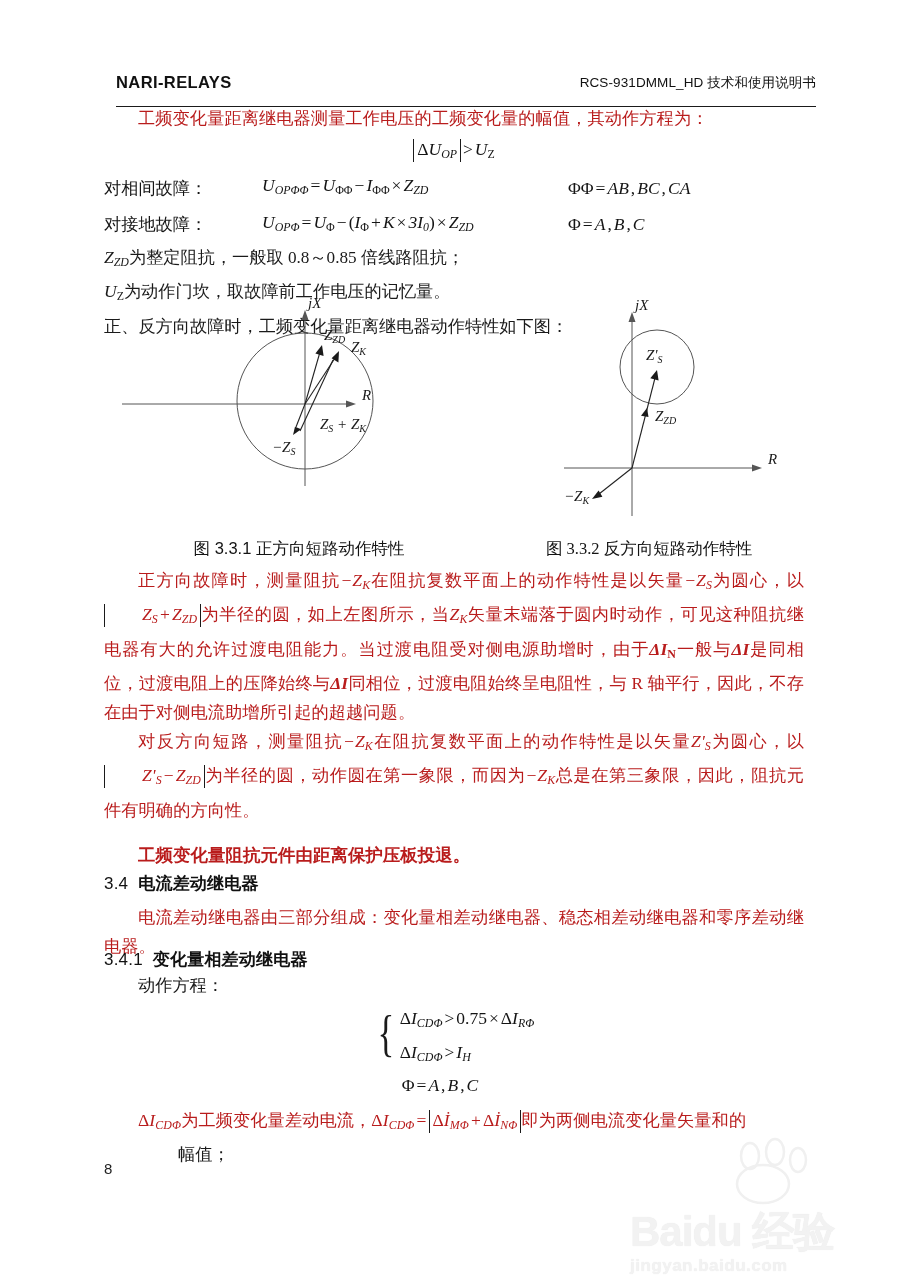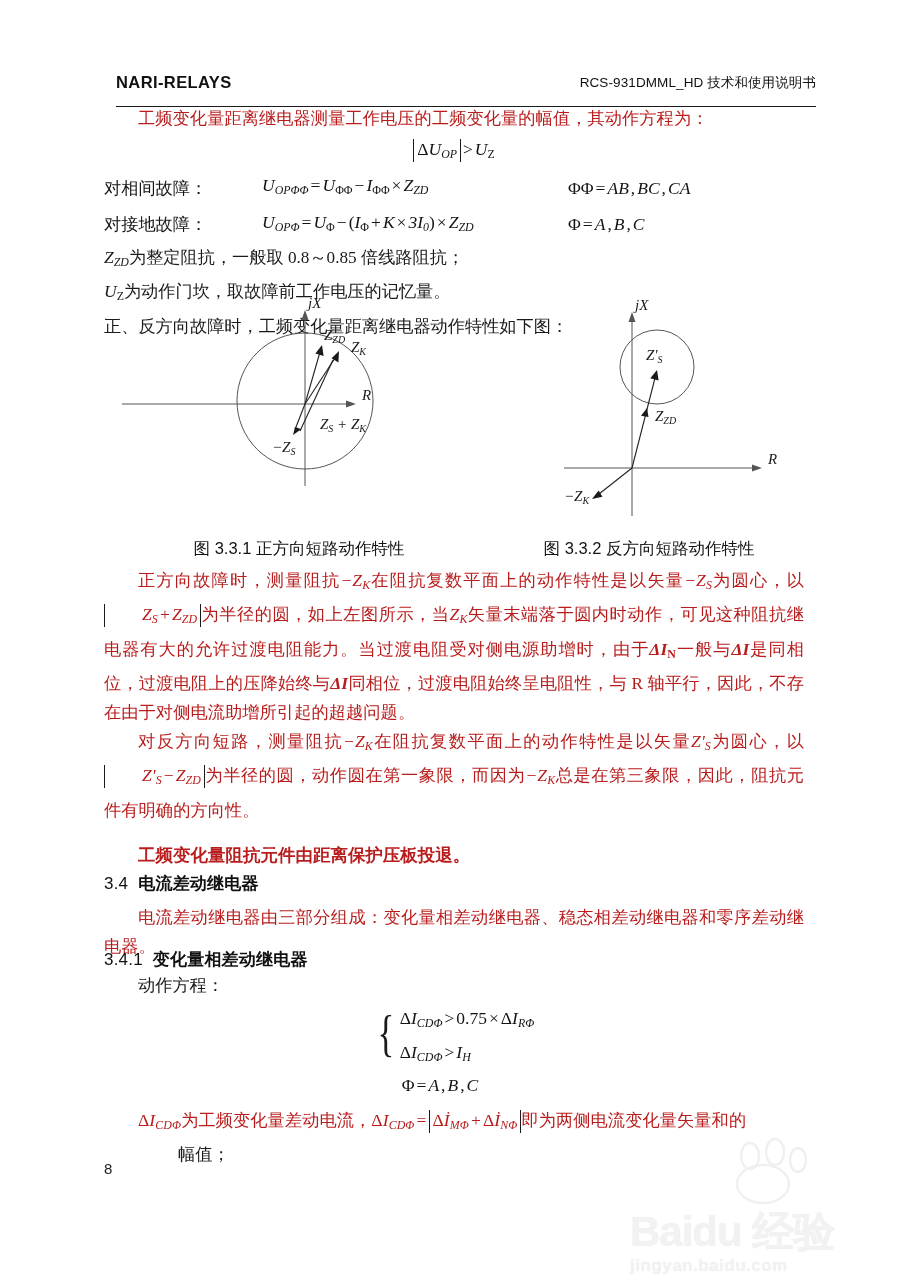--- a/index.html
+++ b/index.html
@@ -139,21 +139,21 @@
     position: absolute;
     left: 104px;
     top: 538px;
     width: 700px;
     display: flex;
     font-size: 16.5px;
     color: #141414;
     font-family: "Liberation Sans", "DejaVu Sans", sans-serif;
   }
   .figcaptions .cap1 { width: 390px; text-align: center; }
-  .figcaptions .cap2 { width: 310px; text-align: center; }
+  .figcaptions .cap2 { width: 310px; text-align: center; font-family: Liberation Serif, serif; }
 
   
   .h-sec {
     font-family: "Liberation Sans", "DejaVu Sans", sans-serif;
     font-size: 17px;
     font-weight: bold;
     color: #111;
     letter-spacing: 0.2px;
   }
   .h-sec .num {

